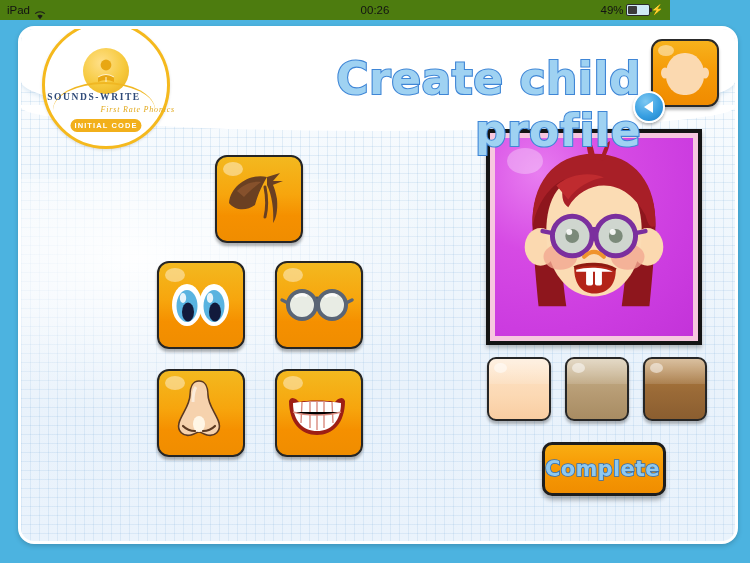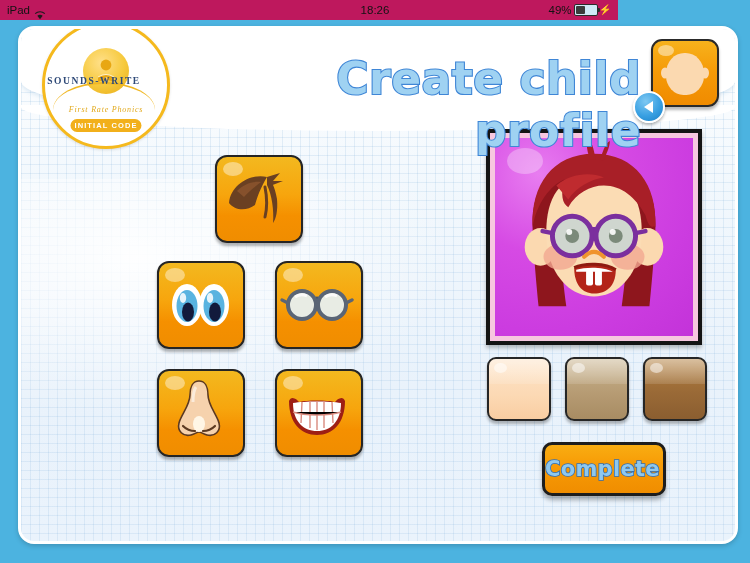--- a/index.html
+++ b/index.html
@@ -6,23 +6,23 @@
   html,body{margin:0;padding:0;}
   body{
     width:750px;height:563px;overflow:hidden;
     font-family:"Liberation Sans", sans-serif;
     background:#4cb3e0;
   }
   .screen{position:relative;width:750px;height:563px;background:#4cb3e0;}
 
   
   .statusbar{
-    position:absolute;left:0;top:0;width:618px;height:20px;
+    position:absolute;left:0;top:0;width:670px;height:20px;
     color:#1b1b1b;font-size:11.5px;line-height:20px;
-    background:#be185d;
+    background:#4d7c0f;
   }
   .sb-left{position:absolute;left:7px;top:0;display:flex;align-items:center;gap:4px;height:20px;}
   .sb-ipad{font-size:11.5px;font-weight:400;color:#131313;}
   .wifi{display:inline-block;width:12px;height:10px;position:relative;top:1px;}
   .sb-center{position:absolute;left:0;top:0;width:750px;text-align:center;font-size:11.5px;color:#131313;}
   .sb-right{position:absolute;right:6px;top:0;height:20px;display:flex;align-items:center;gap:2px;margin-left:36px;}
   .sb-batt-text{font-size:11.5px;color:#131313;}
   .batt{width:22px;height:10px;border:1px solid #2b2b2b;border-radius:2px;position:relative;background:#cfe9f6;}
   .batt i{position:absolute;left:1px;top:1px;bottom:1px;width:9px;background:#3b3b3b;border-radius:1px;display:block;}
   .batt:after{content:"";position:absolute;right:-3px;top:3px;width:2px;height:4px;background:#2b2b2b;border-radius:0 1px 1px 0;}
@@ -80,23 +80,23 @@
     position:absolute;left:50%;top:24px;transform:translateX(-50%);
     width:46px;height:46px;border-radius:50%;
     background:radial-gradient(circle at 40% 32%,#ffe08a 0%,#f6c93c 55%,#e8ab16 100%);
     display:flex;align-items:center;justify-content:center;
   }
   .logo-arc{
     position:absolute;left:8px;top:58px;width:102px;height:26px;
     border-top:2px solid #f0b722;border-radius:50%/100% 100% 0 0;
     border-left:none;border-right:none;border-bottom:none;
   }
-  .logo-t1{position:absolute;left:0;top:52px;width:98px;text-align:center;
+  .logo-t1{position:absolute;left:0;top:68px;width:98px;text-align:center;
     font-size:9.5px;letter-spacing:1.6px;color:#2f4a78;font-weight:700;font-family:"Liberation Serif", serif;}
-  .logo-t2{position:absolute;left:0;top:81px;width:122px;text-align:center;
+  .logo-t2{position:absolute;left:8px;top:81px;width:122px;text-align:right;
     font-size:8px;letter-spacing:.8px;color:#e2a91c;font-family:"Liberation Serif", serif;font-style:italic;}
   .logo-badge{
     position:absolute;left:50%;top:95px;transform:translateX(-50%);
     background:#f2b01b;color:#ffffff;font-size:7.5px;letter-spacing:1.1px;
     padding:2px 4px;border-radius:9px;font-weight:700;white-space:nowrap;
   }
 
   
   .title{
     position:absolute;left:150px;top:24px;width:470px;text-align:right;
@@ -197,21 +197,21 @@
   <div class="statusbar">
     <div class="sb-left">
       <span class="sb-ipad">iPad</span>
       <span class="wifi">
         <svg width="12" height="10" viewBox="0 0 12 10">
           <path d="M6 9.2 L3.3 5.8 A4.4 4.4 0 0 1 8.7 5.8 Z" fill="#1b1b1b"></path>
           <path d="M1.2 3.6 A7.2 7.2 0 0 1 10.8 3.6" stroke="#1b1b1b" stroke-width="1.2" fill="none"></path>
         </svg>
       </span>
     </div>
-    <div class="sb-center">18:26</div>
+    <div class="sb-center">00:26</div>
     <div class="sb-right">
       <span class="sb-batt-text">49%</span>
       <span class="batt">
           <i></i>
         </span>
       <span class="bolt">⚡</span>
     </div>
   </div>
 
   <div class="card">

